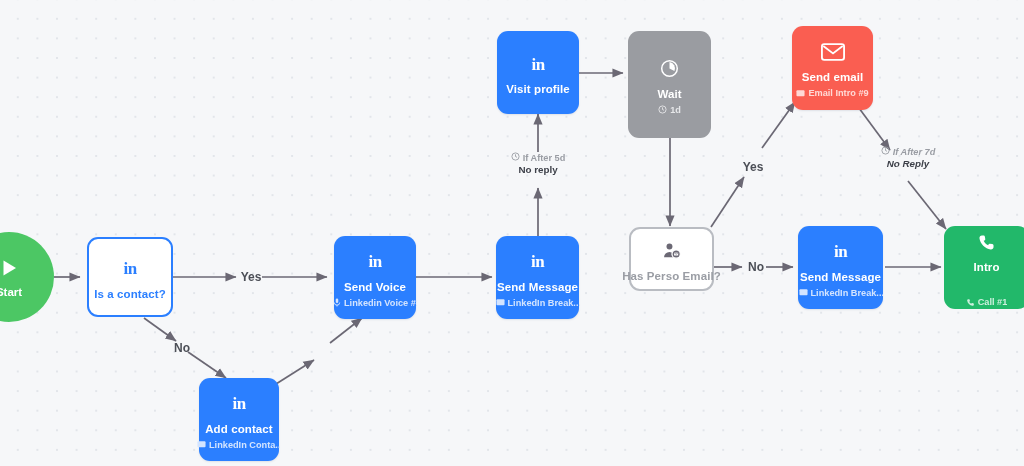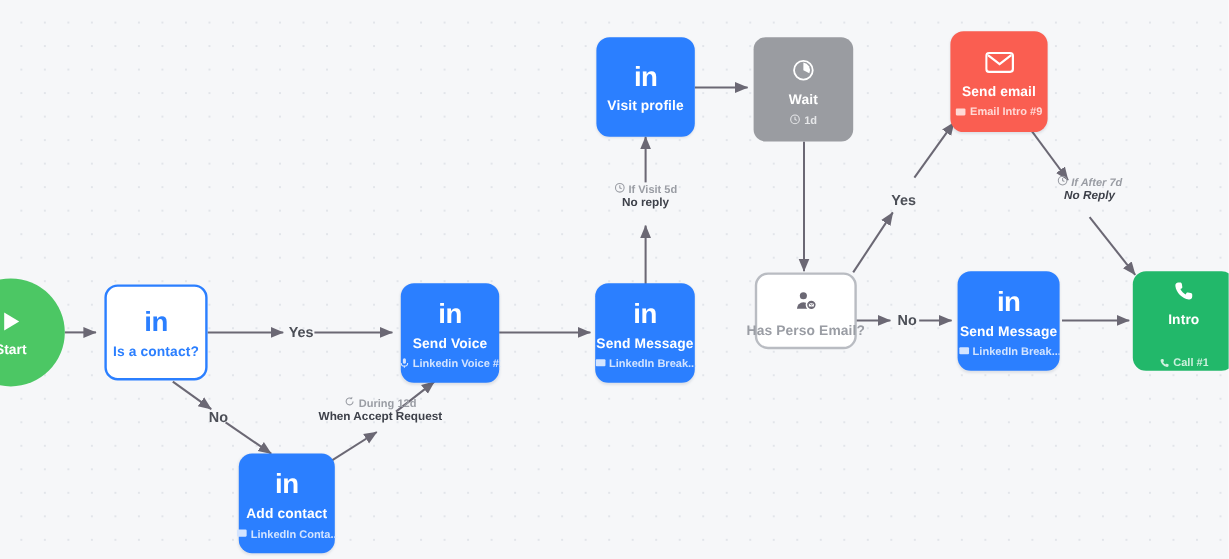--- a/index.html
+++ b/index.html
@@ -122,25 +122,25 @@
   }
   .node-start .title {
     font-size: 11.5px;
     font-weight: bold;
     color: #ffffff;
     margin-top: 3px;
   }
   .node-start .glyph { margin-bottom: 0; height: 26px; }
 
   .in-logo {
-    font-size: 23px;
+    font-size: 17px;
     font-weight: bold;
     line-height: 23px;
     letter-spacing: -.5px;
-    font-family: Liberation Sans, sans-serif;
+    font-family: Liberation Serif, serif;
   }
   .in-white { color: #ffffff; }
   .in-blue  { color: #2b7fff; }
 
   
   .edge-label {
     position: absolute;
     font-size: 9.6px;
     font-weight: bold;
     color: #4c4f57;
@@ -277,21 +277,21 @@
     </span>
   </div>
 
   <div class="node node-blue" style="left:497px; top:31px; width:82px; height:83px;">
     <span class="glyph">
       <span class="in-logo in-white">in</span>
     </span>
     <span class="title">Visit profile</span>
   </div>
 
-  <div class="node node-gray" style="left:628px; top:31px; width:83px; height:87px;border-radius:10px;">
+  <div class="node node-gray" style="left:628px; top:31px; width:83px; height:107px;">
     <span class="glyph">
       <svg width="19" height="19" viewBox="0 0 20 20">
         <circle cx="10" cy="10" r="8.2" fill="none" stroke="#ffffff" stroke-width="1.6"></circle>
         <path d="M10,10 L10,3.2 A6.8,6.8 0 0 1 15.2,12.6 Z" fill="#ffffff"></path>
       </svg>
     </span>
     <span class="title">Wait</span>
     <span class="subtitle">
       <span class="sub-ico">
         <svg width="9" height="9" viewBox="0 0 10 10">
@@ -367,42 +367,30 @@
   </div>
 
   <div class="edge-label plain" style="left:240px; top:271px; width:22px;">
     <span>Yes</span>
   </div>
 
   <div class="edge-label plain" style="left:173px; top:342px; width:18px;">
     <span>No</span>
   </div>
 
-  <div class="edge-label" style="left:255px; top:330px; width:124px;">
-    <span class="top">
-      <span>
-        <svg width="9" height="9" viewBox="0 0 10 10">
-          <path d="M8,5 a3.2,3.2 0 1 1 -1.1,-2.4" fill="none" stroke="#9a9da4" stroke-width="1"></path>
-          <path d="M7.4,0.7 L7.1,2.8 L5.1,2.4 Z" fill="#9a9da4"></path>
-        </svg>
-      </span>
-      <span>During 12d</span>
-    </span>
-    <span class="bottom">When Accept Request</span>
-  </div>
 
   <div class="edge-label" style="left:495px; top:152px; width:86px;">
     <span class="top">
       <span>
         <svg width="9" height="9" viewBox="0 0 10 10">
           <circle cx="5" cy="5" r="4" fill="none" stroke="#9a9da4" stroke-width="1"></circle>
           <path d="M5,2.6 L5,5 L6.7,5.9" stroke="#9a9da4" stroke-width="1" fill="none"></path>
         </svg>
       </span>
-      <span>If Visit 5d</span>
+      <span>If After 5d</span>
     </span>
     <span class="bottom">No reply</span>
   </div>
 
   <div class="edge-label plain" style="left:742px; top:161px; width:22px;">
     <span>Yes</span>
   </div>
 
   <div class="edge-label plain" style="left:747px; top:261px; width:18px;">
     <span>No</span>

